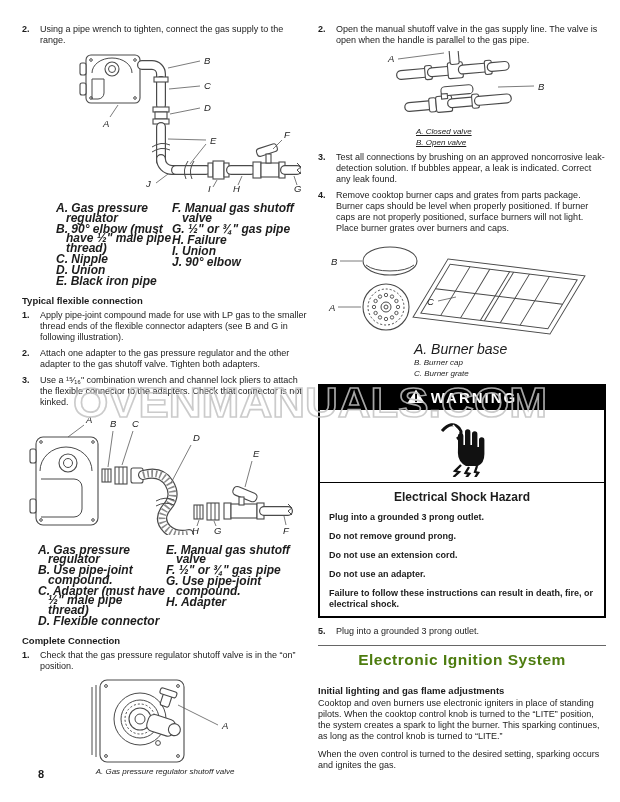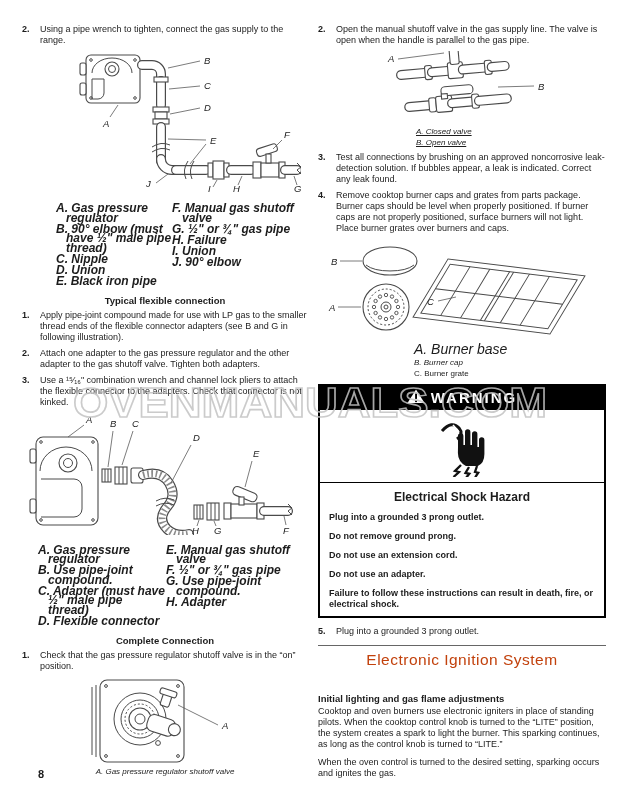--- a/index.html
+++ b/index.html
@@ -6,40 +6,40 @@
   body{
     width:620px;height:802px;position:relative;background:#ffffff;
     font-family:"Liberation Sans",sans-serif;color:#1c1c1c;overflow:hidden;
   }
   .col{position:absolute;top:24px;}
   .col-left{left:22px;width:286px;}
   .col-right{left:318px;width:288px;}
   .step{display:flex;margin-bottom:5px;}
   .step .n{font-weight:bold;font-size:9px;width:18px;flex:none;line-height:11px;}
   .step .t{font-size:9px;line-height:11px;}
-  .h1{font-weight:bold;font-size:9.5px;margin:7px 0 4px;text-align:center;}
+  .h1{font-weight:bold;font-size:9.5px;margin:7px 0 4px;}
   .diagram{display:block;}
   .caps{display:flex;font-style:italic;font-size:12px;line-height:9.5px;margin:11px 0 2px;font-weight:bold;}
   .cap{padding-left:10px;text-indent:-10px;margin-bottom:1.5px;}
   .cap-center{font-style:italic;font-size:8px;text-align:center;margin:2px 0 4px;}
   .ln{stroke:#4a4a4a;stroke-width:1.1;fill:#fff;}
   .lnf{stroke:#4a4a4a;stroke-width:1;fill:none;}
   .ldr{stroke:#5a5a5a;stroke-width:0.8;}
   .tube-o{stroke:#4a4a4a;stroke-width:10;fill:none;stroke-linecap:round;stroke-linejoin:round;}
   .tube-i{stroke:#fff;stroke-width:7.6;fill:none;stroke-linecap:round;stroke-linejoin:round;}
   svg .lbl{font-family:"Liberation Sans",sans-serif;font-style:italic;font-size:9.5px;fill:#222;stroke:none;}
   .warn{border:2px solid #000;margin-top:6px;background:#fff;}
   .warn-head{background:#000;color:#fff;display:flex;align-items:flex-start;justify-content:center;gap:6px;
     font-weight:bold;font-size:15px;letter-spacing:2px;padding:3px 0 4px;}
   .warn-iconrow{display:flex;justify-content:center;padding:7px 0 5px;border-bottom:1.5px solid #000;}
   .warn-body{padding:5px 9px 4px;}
   .warn-hazard{font-weight:bold;font-size:12px;text-align:center;margin:2px 0 8px;}
   .warn-line{font-weight:bold;font-size:9px;line-height:11px;margin-bottom:8px;}
   .rule{border:none;border-top:1.5px solid #666;margin:8px 0 5px;}
-  .section-title{text-align:center;color:#c2410c;font-size:15.5px;font-weight:400;letter-spacing:0.5px;margin:2px 0 24px;}
+  .section-title{text-align:center;color:#4d7c0f;font-size:15.5px;font-weight:700;letter-spacing:0.5px;margin:2px 0 16px;}
   .sub-h{font-weight:bold;font-size:9.5px;margin:2px 0 2px;}
   .para{font-size:9px;line-height:11px;margin-bottom:7px;}
   .watermark{position:absolute;left:0;top:376px;width:620px;height:56px;z-index:9;pointer-events:none;}
   .wm{font-family:"Liberation Sans",sans-serif;font-weight:bold;font-size:43px;fill:none;stroke:#c3c3c3;stroke-width:1.6;opacity:0.85;}
   .pageno{position:absolute;left:38px;top:768px;font-weight:bold;font-size:11px;}
 </style>
 </head>
 <body>
 
 <div class="col col-left">
@@ -341,21 +341,21 @@
       <path class="lnf" d="M25,5 v52 M45,5 v52 M65,5 v52 M85,5 v52 M105,5 v52 M69,5 v52"></path>
       <path class="lnf" d="M5,31 h128"></path>
     </g>
     <line class="ldr" x1="112" y1="62" x2="130" y2="58"></line>
     <text class="lbl" x="101" y="66">C</text>
   </svg>
 
   <div style="margin-left:96px;margin-top:2px;">
     <div class="cap" style="font-style:italic;font-size:14px;">A. Burner base</div>
     <div class="cap" style="font-style:italic;font-size:8px;">B. Burner cap</div>
-    <div class="cap" style="font-size:8px;">C. Burner grate</div>
+    <div class="cap" style="font-style:italic;font-size:8px;">C. Burner grate</div>
   </div>
 
   <div class="warn">
     <div class="warn-head">
       <svg width="18" height="15" viewBox="0 0 18 15">
         <polygon points="9,0.5 17.5,14 0.5,14" fill="#fff"></polygon>
         <rect x="8.1" y="4.5" width="1.9" height="5.4" fill="#000"></rect>
         <rect x="8.1" y="11.2" width="1.9" height="1.9" fill="#000"></rect>
       </svg>
       <span>WARNING</span>

